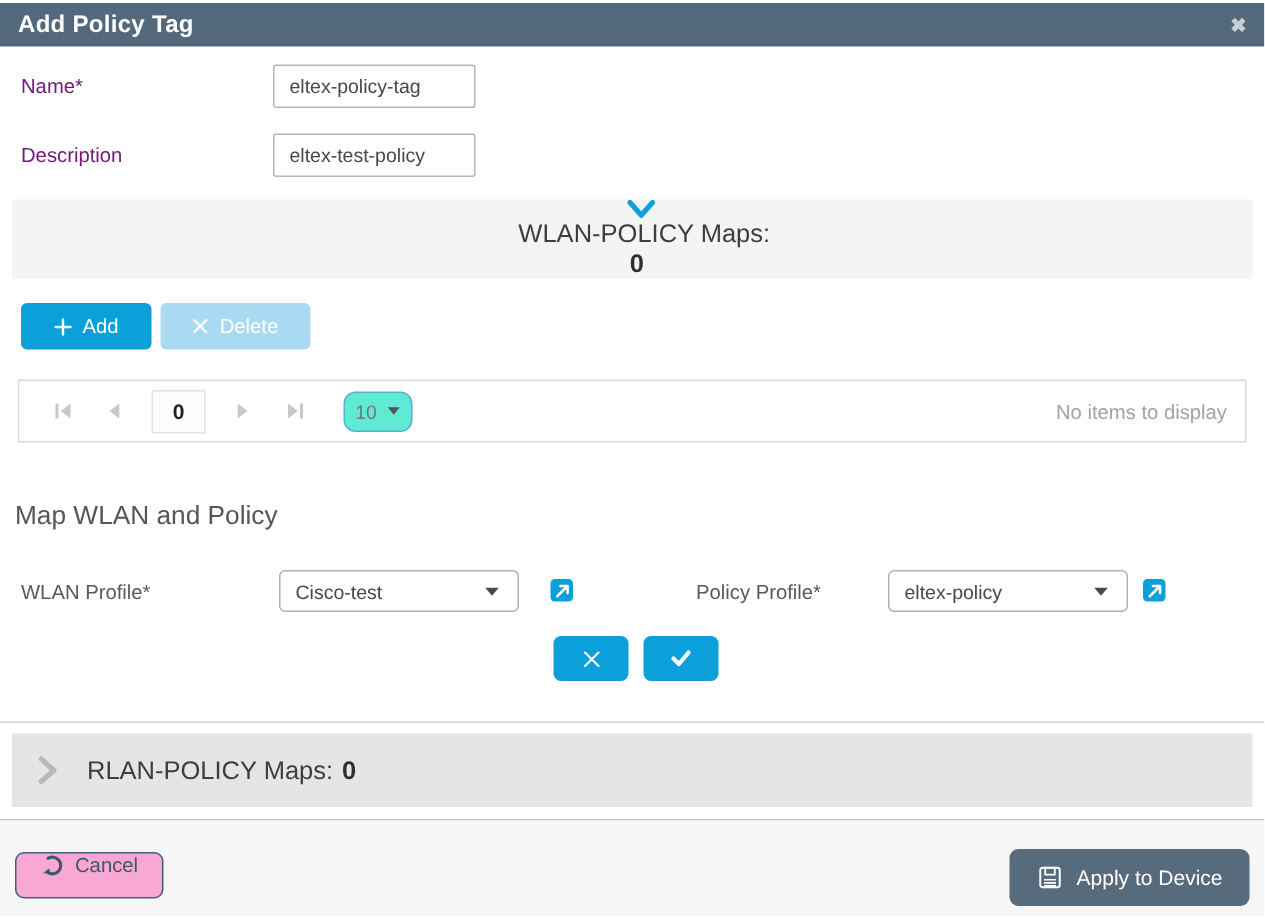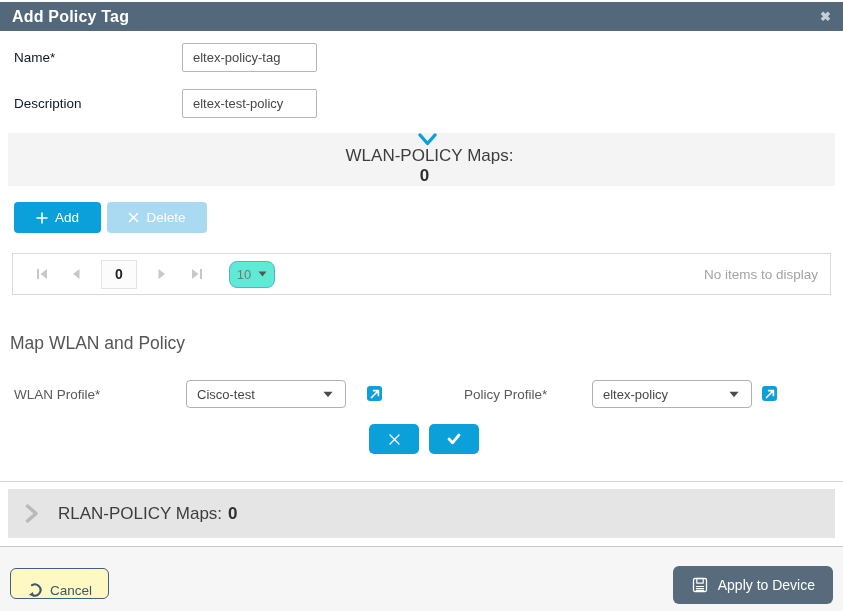--- a/index.html
+++ b/index.html
@@ -7,21 +7,21 @@
   body { font-family:"Liberation Sans", sans-serif; }
   #app { position:relative; width:843px; height:611px; background:#fff; overflow:hidden; }
 
   
   .dlg-header { position:absolute; left:0; top:2px; width:843px; height:29px;
     background:#53687b; display:flex; align-items:center; padding:0 12px; }
   .dlg-title { color:#fff; font-size:16px; font-weight:700; letter-spacing:.2px; }
   .dlg-close { margin-left:auto; color:#c7ced6; font-size:13px; font-weight:700; cursor:pointer; line-height:1; }
 
   
-  .f-label { position:absolute; left:14px; font-size:13.5px; color:#0f172a; }
+  .f-label { position:absolute; left:14px; font-size:13.5px; color:#701a75; }
   .f-input { position:absolute; left:182px; width:135px; height:29px;
     border:1px solid #b6b6b6; border-radius:2px; padding:0 10px;
     font-family:"Liberation Sans",sans-serif; font-size:13px; color:#474747; outline:none; background:#fff; }
 
   
   .band { position:absolute; left:8px; width:827px; background:#f4f4f4;
     display:flex; align-items:center; cursor:pointer; }
   .band .chev { margin-left:12px; width:22px; display:flex; align-items:center; justify-content:center; }
   .band .band-title { margin-left:16px; font-size:17px; color:#3d3d3d; }
   .band .band-count { font-weight:700; color:#2e2e2e; margin-left:6px; font-size:17px; }
@@ -64,22 +64,22 @@
     display:flex; align-items:center; justify-content:center; cursor:pointer; }
 
   .confirm-btn { position:absolute; top:424px; width:50px; height:30px; background:#0ba0d9;
     border:none; border-radius:5px; display:flex; align-items:center; justify-content:center; cursor:pointer; }
 
   .divider { position:absolute; left:0; width:843px; height:0; border-top:1px solid #d4d4d4; }
 
   
   .footer { position:absolute; left:0; top:547px; width:843px; height:64px; background:#f6f6f6; }
   .btn-cancel { position:absolute; left:10px; top:21px; height:31px; padding:0 16px;
-    background:#fef9c3; border:1px solid #41607c; border-radius:6px;
-    display:inline-flex; align-items:flex-end; gap:7px; font-size:13.5px; color:#3f566b; cursor:pointer;
+    background:#f9a8d4; border:1px solid #41607c; border-radius:6px;
+    display:inline-flex; align-items:flex-start; gap:7px; font-size:13.5px; color:#3f566b; cursor:pointer;
     font-family:"Liberation Sans",sans-serif; }
   .btn-apply { position:absolute; right:10px; top:19px; height:38px; padding:0 18px;
     background:#576b7d; border:none; border-radius:6px;
     display:inline-flex; align-items:center; gap:9px; font-size:14px; color:#fff; cursor:pointer;
     font-family:"Liberation Sans",sans-serif; }
 </style>
 </head>
 <body>
 
 <div id="app">

